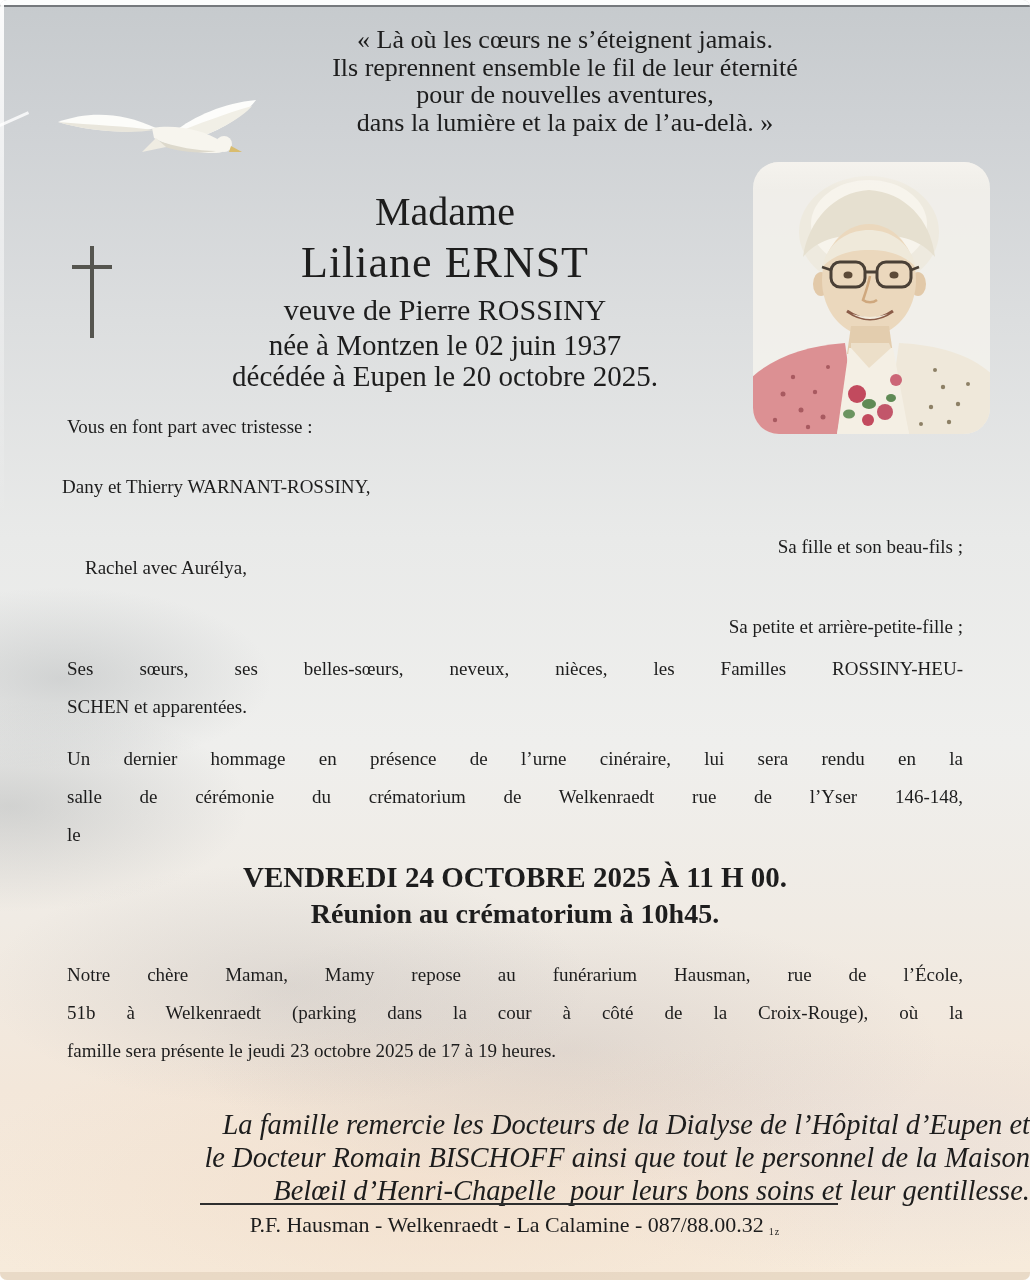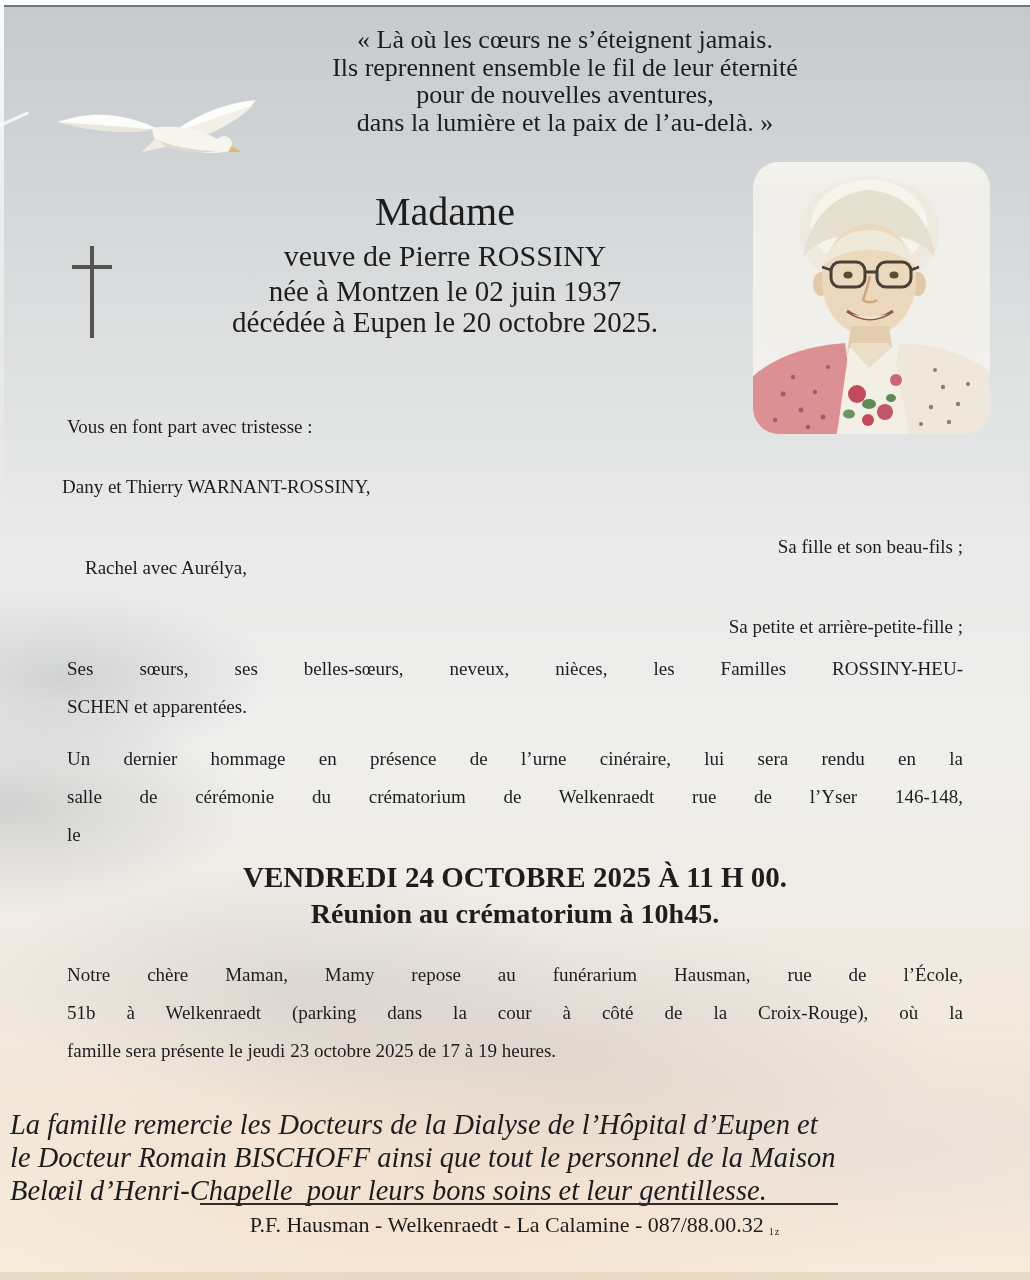--- a/index.html
+++ b/index.html
@@ -10,20 +10,21 @@
     font-family:"Liberation Serif","DejaVu Serif",serif;
     color:#1d1d1d;
     background:
       radial-gradient(ellipse 300px 130px at 6% 53%, rgba(150,155,158,0.32), transparent 70%),
       radial-gradient(ellipse 340px 150px at 1% 63%, rgba(140,146,150,0.30), transparent 70%),
       radial-gradient(ellipse 420px 170px at 28% 77%, rgba(145,146,152,0.20), transparent 72%),
       radial-gradient(ellipse 520px 190px at 55% 82%, rgba(130,130,142,0.16), transparent 72%),
       radial-gradient(ellipse 640px 220px at 42% 93%, rgba(240,218,198,0.55), transparent 75%),
       radial-gradient(ellipse 500px 160px at 85% 90%, rgba(215,208,215,0.30), transparent 75%),
       linear-gradient(180deg,#c6cacd 0%,#cfd2d5 10%,#dcdedf 25%,#e9eae9 42%,#efefed 58%,#f0ebe4 72%,#f3e7da 85%,#f7ebdb 100%);
+    border-radius: 7px;
   }
   .abs { position:absolute; }
   .txt { font-size:19px; line-height:38px; }
   .stretch { text-align:justify; text-align-last:justify; }
   .right { text-align:right;margin-top:15px; }
   .prewrap { white-space:pre-wrap; }
 
   .edge-top-white { left:0; top:0; width:1030px; height:5px; background:rgba(255,255,255,0.95); }
   .edge-top-line  { left:0; top:5px; width:1030px; height:2px; background:rgba(90,94,98,0.75); }
   .edge-left-white{ left:0; top:0; width:4px; height:520px; background:linear-gradient(180deg,rgba(255,255,255,0.95),rgba(255,255,255,0)); }
@@ -38,21 +39,21 @@
   .t-veuve  { font-size:30px; line-height:40px; }
   .t-sub    { font-size:29px; line-height:31px; }
 
   .rule { left:200px; top:1203px; width:638px; height:2px; background:#2e2e2e; }
   .footer { left:0; top:1212px; width:1030px; text-align:center; font-size:22px; line-height:26px; }
   .tiny-mark { font-size:10px; vertical-align:-3px; margin-left:5px; letter-spacing:1px;text-align:right; }
 
   .date-line { left:0; top:860px; width:1030px; text-align:center; font-size:29px; font-weight:bold; line-height:34px; }
   .reunion-line { left:0; top:898px; width:1030px; text-align:center; font-size:28px; line-height:32px;font-weight:bold; }
 
-  .thanks { left:10px; top:1108px; width:1020px; text-align:left; font-style:italic; font-size:28.5px; line-height:33px; }
+  .thanks { left:10px; top:1108px; width:1020px; text-align:right; font-style:italic; font-size:28.5px; line-height:33px; }
 
   .cross-svg { left:72px; top:246px; }
   .dove-svg { left:56px; top:98px; }
   .photo-svg { left:753px; top:162px; }
 </style>
 </head>
 <body>
 
 <div class="page">
 
@@ -151,20 +152,21 @@
 
   <div class="abs quote">
     <div>« Là où les cœurs ne s’éteignent jamais.</div>
     <div>Ils reprennent ensemble le fil de leur éternité</div>
     <div>pour de nouvelles aventures,</div>
     <div>dans la lumière et la paix de l’au-delà. »</div>
   </div>
 
   <div class="abs title-block">
     <div class="t-madame">Madame</div>
+    <div class="t-name">Liliane ERNST</div>
     <div class="t-veuve">veuve de Pierre ROSSINY</div>
     <div class="t-sub">née à Montzen le 02 juin 1937</div>
     <div class="t-sub">décédée à Eupen le 20 octobre 2025.</div>
   </div>
 
   <div class="abs txt" style="left:67px; top:408px;">Vous en font part avec tristesse :</div>
 
   <div class="abs txt" style="left:62px; top:468px;">Dany et Thierry WARNANT-ROSSINY,</div>
   <div class="abs txt right" style="left:67px; top:513px; width:896px;">Sa fille et son beau-fils ;</div>
   <div class="abs txt" style="left:85px; top:549px;text-align:right;">Rachel avec Aurélya,</div>

